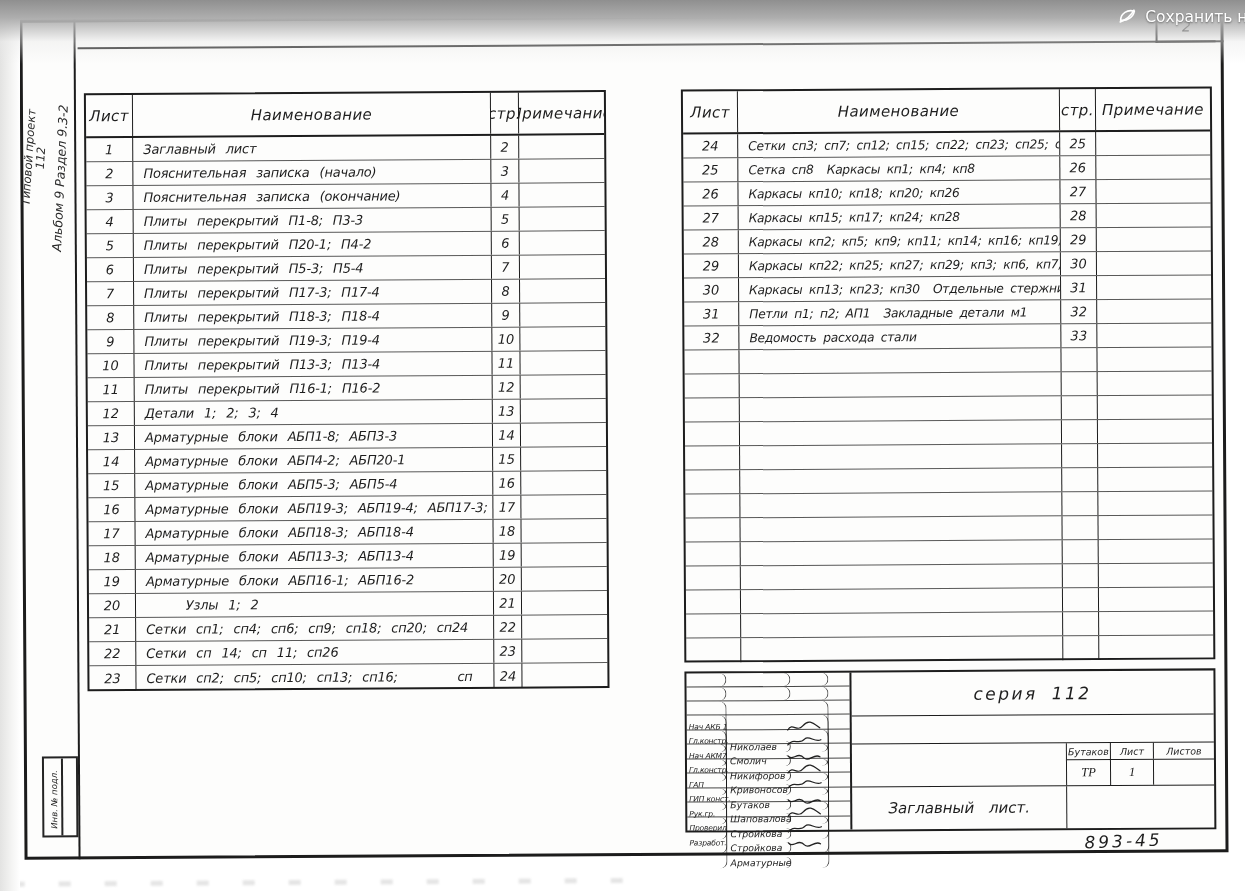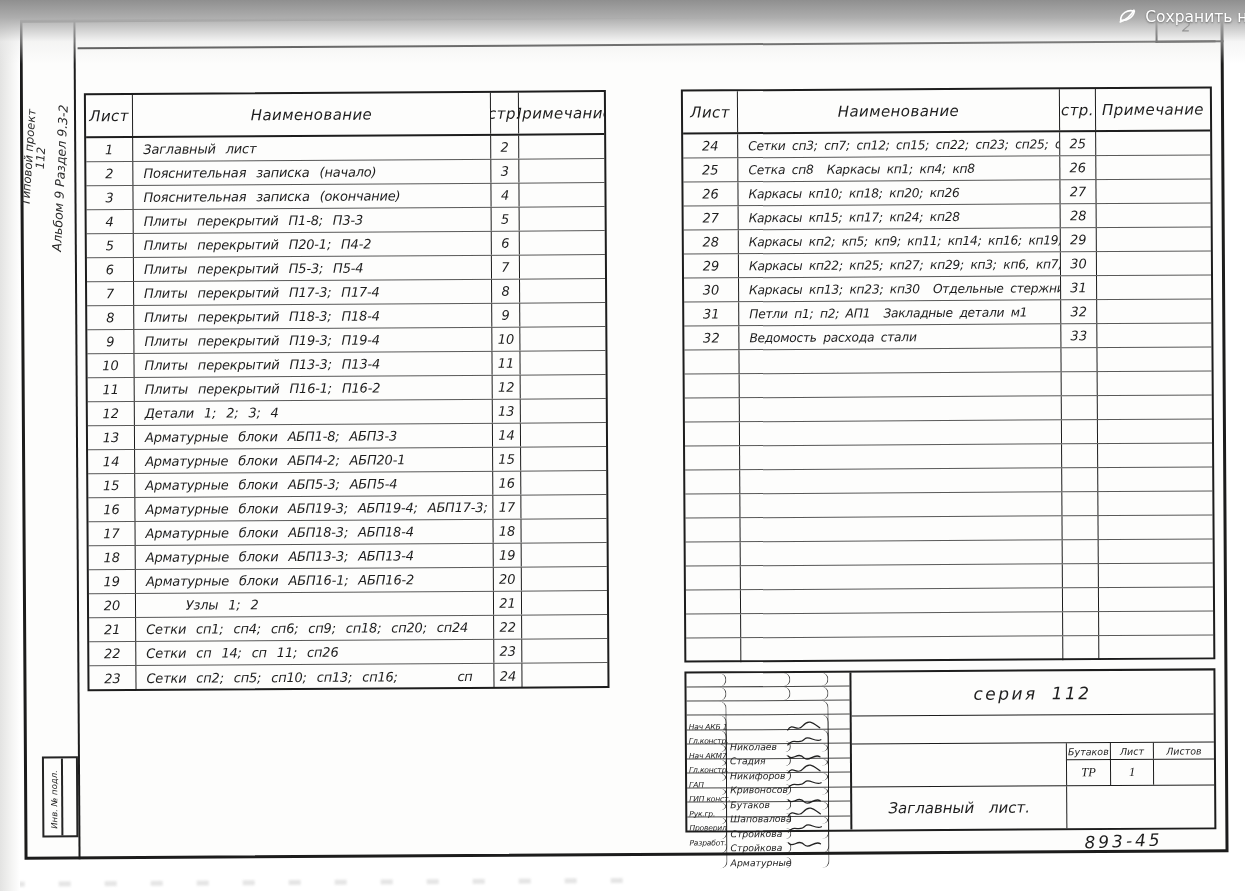--- a/index.html
+++ b/index.html
@@ -419,21 +419,21 @@
             <div class="sig-cell sig-nm">Николаев</div>
             <div class="sig-cell">
               <svg class="sig-svg" width="40" height="14" viewBox="0 0 38 14">
                 <path d="M2 10 C7 2 11 13 17 6 S27 3 34 8" fill="none" stroke="#222" stroke-width="1.3" stroke-linecap="round"></path>
               </svg>
             </div>
             <div class="sig-cell"></div>
           </div>
           <div class="sig-row">
             <div class="sig-cell sig-role">Гл.констр.</div>
-            <div class="sig-cell sig-nm">Стадия</div>
+            <div class="sig-cell sig-nm">Смолич</div>
             <div class="sig-cell">
               <svg class="sig-svg" width="40" height="14" viewBox="0 0 38 14">
                 <path d="M2 11 C8 3 13 12 19 5 C23 1 29 9 35 6" fill="none" stroke="#222" stroke-width="1.3" stroke-linecap="round"></path>
               </svg>
             </div>
             <div class="sig-cell"></div>
           </div>
           <div class="sig-row">
             <div class="sig-cell sig-role">Нач АКМ7</div>
             <div class="sig-cell sig-nm">Никифоров</div>

